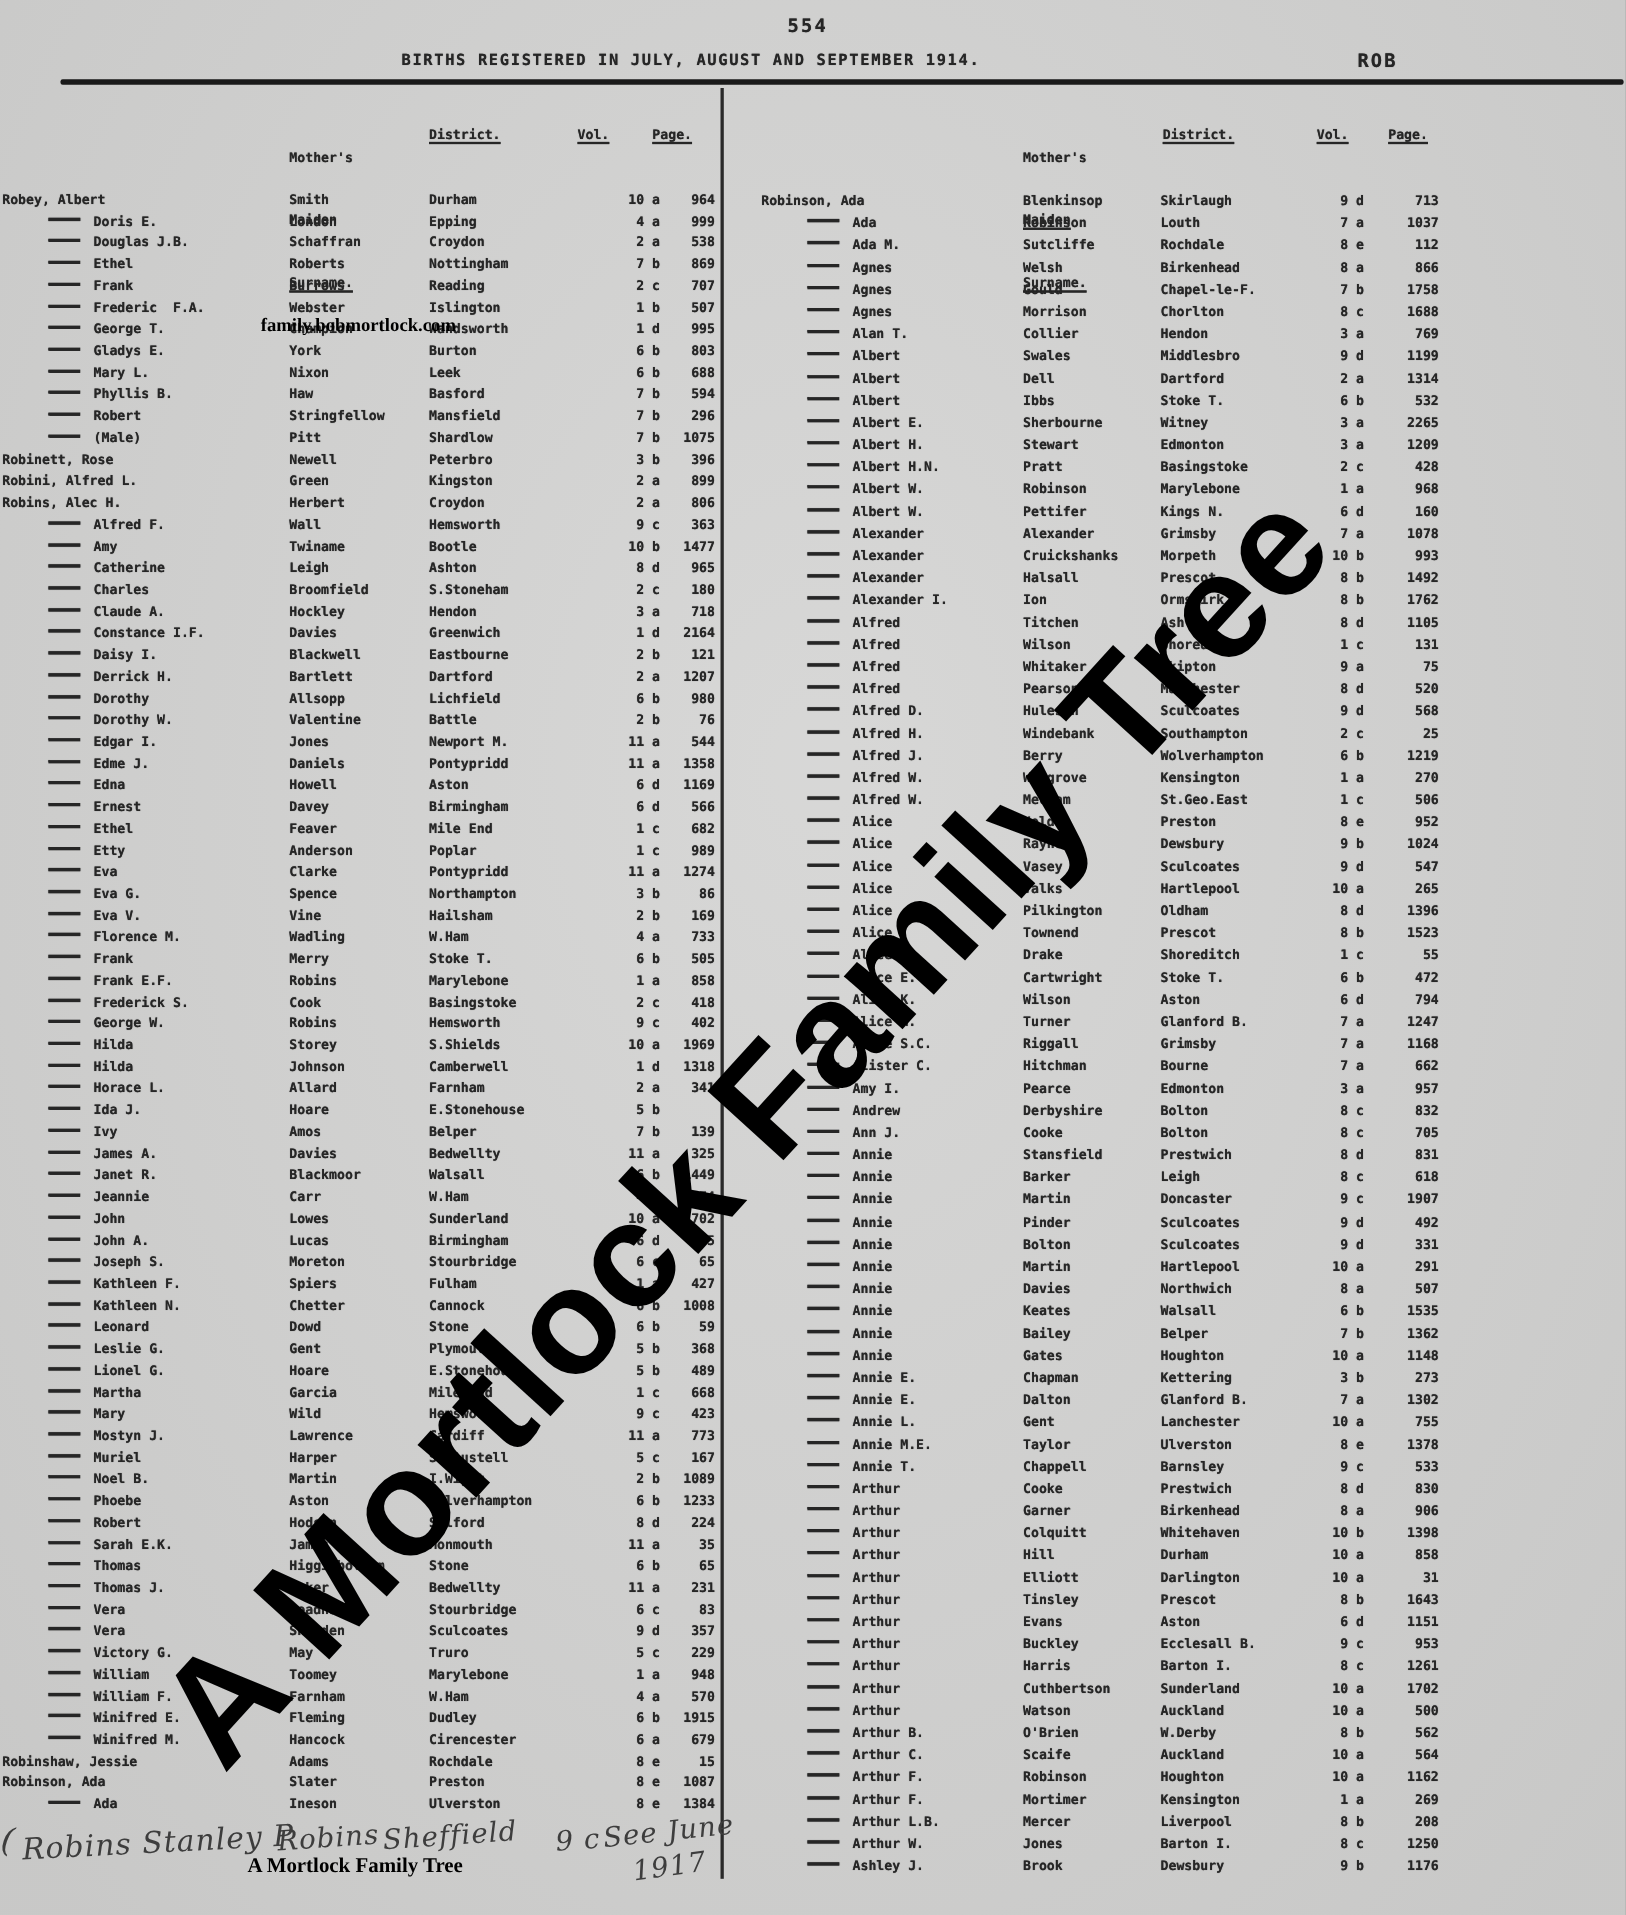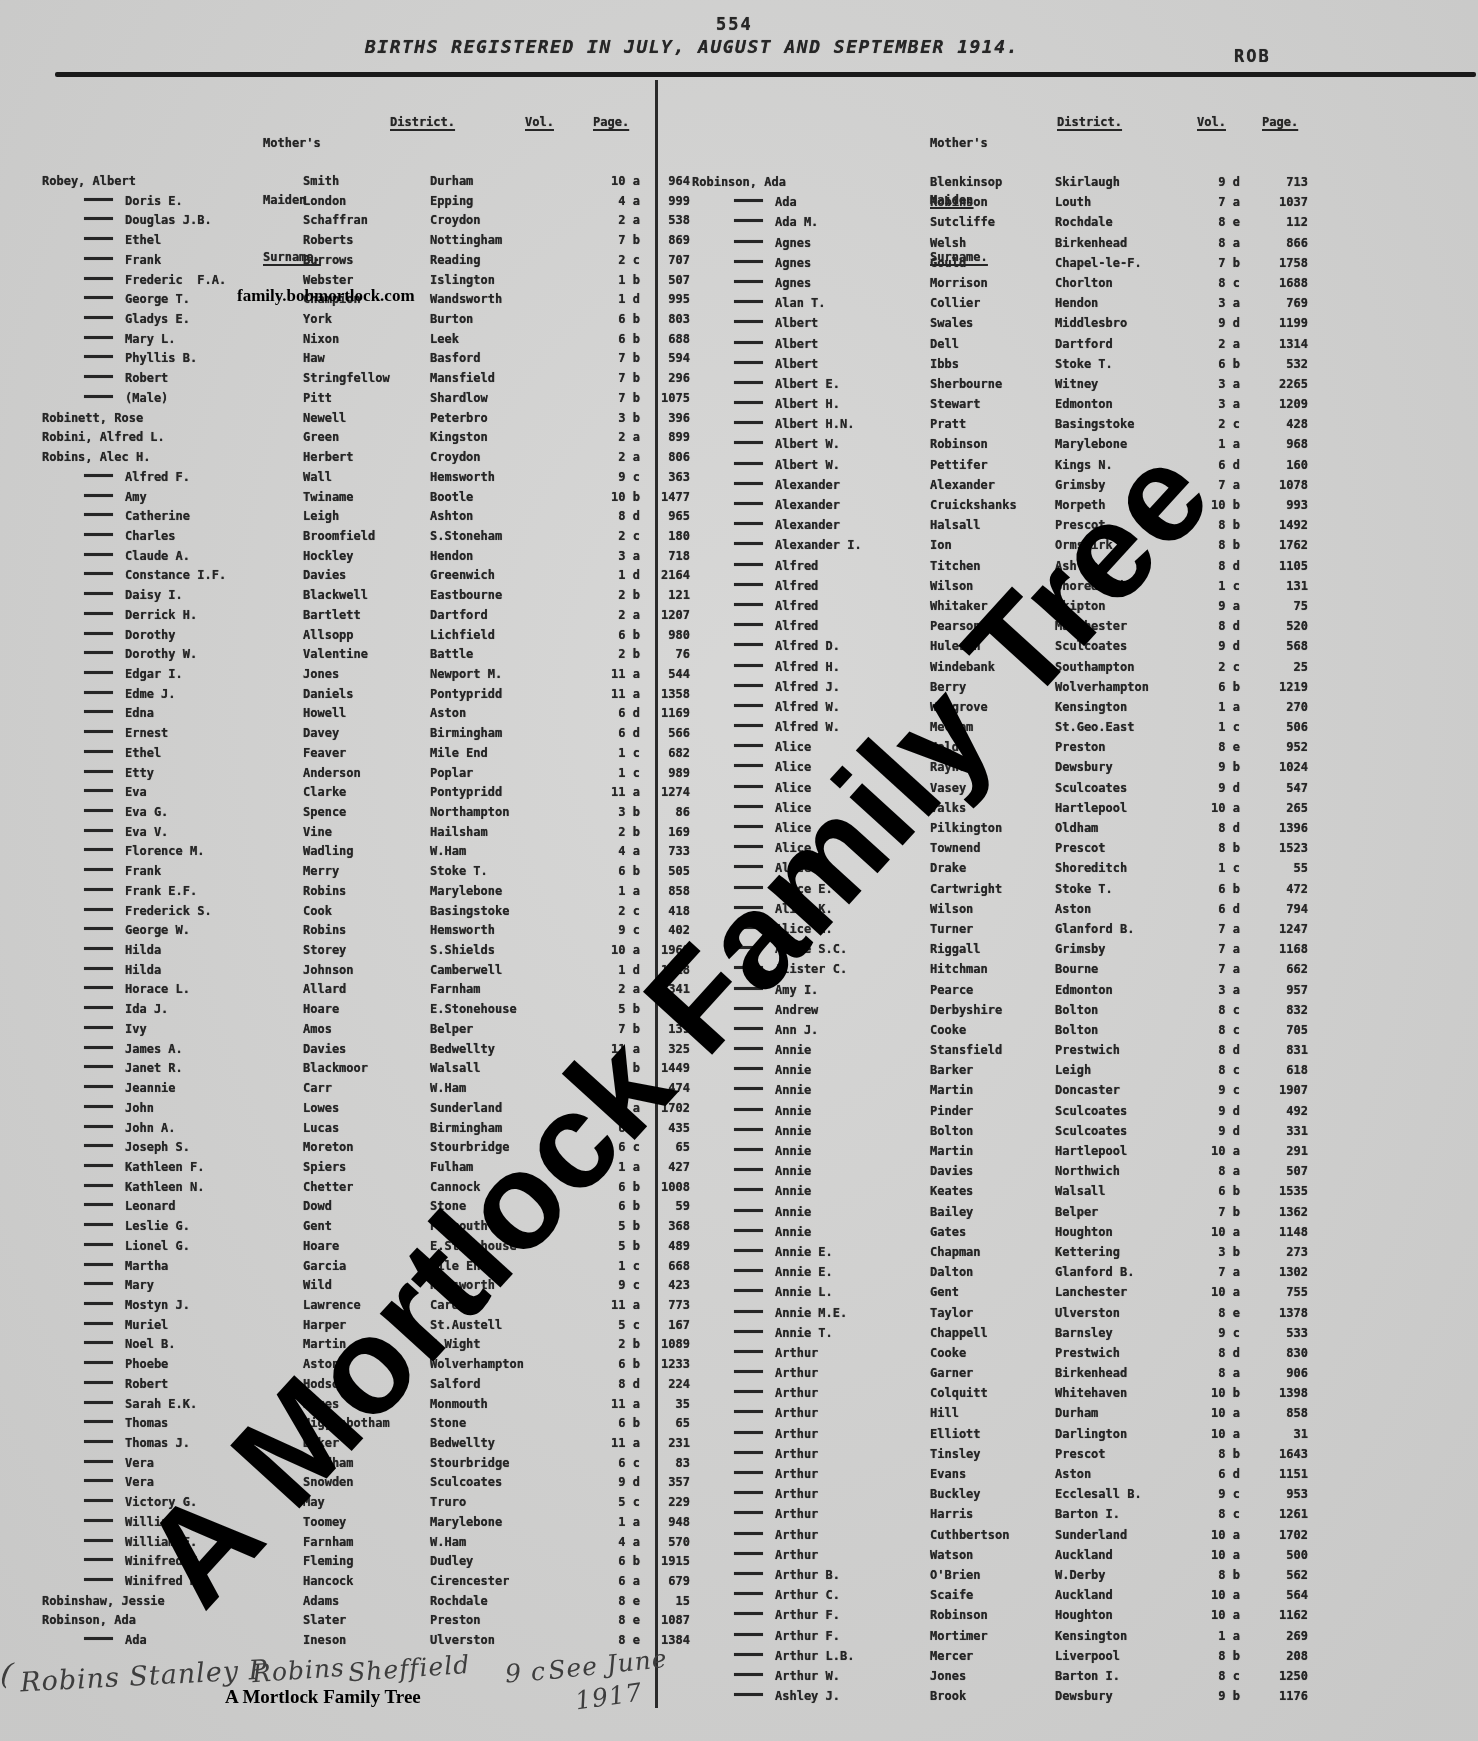--- a/index.html
+++ b/index.html
@@ -19,21 +19,21 @@
     white-space:pre;
   }
   .abs{position:absolute;}
   .und{text-decoration:underline;text-underline-offset:3px;text-decoration-thickness:1.5px;}
   
   #top-rule{position:absolute;left:55px;top:72px;width:1421px;height:5px;background:#1a1a1a;border-radius:2px;}
   #col-divider{position:absolute;left:655px;top:80px;width:3px;height:1628px;background:#2a2a2a;}
   
   .tbl{position:absolute;}
   .row{position:relative;}
-  #left-table{left:2px;top:172px;width:652px;margin-left:40px;}
+  #left-table{left:2px;top:172px;width:652px;}
   #left-table .row{height:19.72px;line-height:19.72px;}
   #right-table{left:692px;top:172px;width:620px;}
   #right-table .row{height:20.19px;line-height:20.19px;}
   .cell{position:absolute;top:0;white-space:pre;}
   #left-table  .c-name{left:0;width:258px;}
   #left-table  .c-mother{left:261px;width:126px;}
   #left-table  .c-district{left:388px;width:140px;}
   #left-table  .c-vol{left:505px;width:93px;text-align:right;}
   #left-table  .c-page{left:598px;width:50px;text-align:right;}
   #right-table .c-name{left:0;width:236px;}
@@ -60,21 +60,21 @@
     position:absolute;font-family:"DejaVu Serif", serif;font-style:italic;
     color:#3d3d3d;font-size:25px;letter-spacing:1px;white-space:pre;z-index:10;
   }
 </style>
 </head>
 <body>
 
 <div id="canvas">
 
   <div class="abs typed" style="left:716px;top:14px;font-size:17px;letter-spacing:2px;">554</div>
-  <div class="abs typed" style="left:365px;top:36px;font-size:18px;letter-spacing:1.5px;font-style:italic;">BIRTHS REGISTERED IN JULY, AUGUST AND SEPTEMBER 1914.</div>
+  <div class="abs typed" style="left:365px;top:47px;font-size:14px;letter-spacing:1.5px;">BIRTHS REGISTERED IN JULY, AUGUST AND SEPTEMBER 1914.</div>
   <div class="abs typed" style="left:1234px;top:46px;font-size:17px;letter-spacing:2px;">ROB</div>
 
   <div id="top-rule"></div>
   <div id="col-divider"></div>
 
   <div class="abs typed hdr-block" style="left:263px;top:96px;">
     <div>Mother's</div>
     <div>Maiden</div>
     <div class="und">Surname.</div>
   </div>

